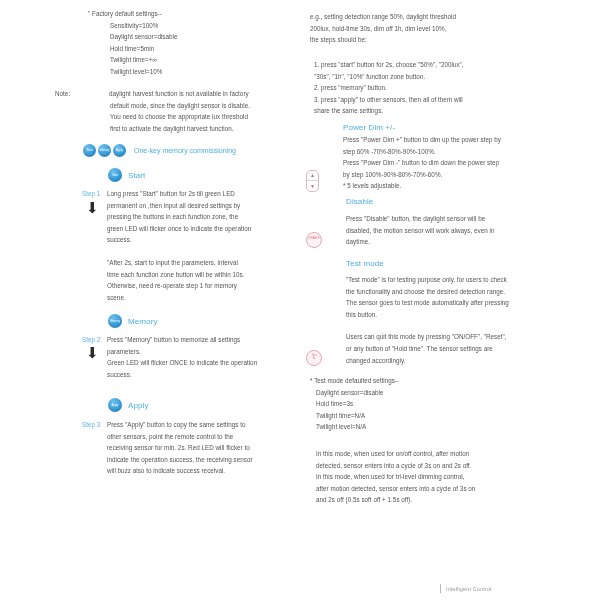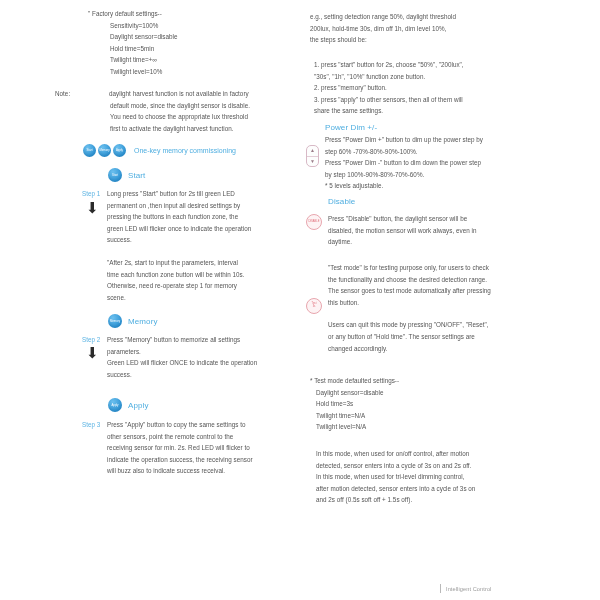--- a/index.html
+++ b/index.html
@@ -93,21 +93,21 @@
   .step-body { flex: 1 1 auto; }
   .arrow {
     position: absolute;
     left: 4px;
     font-size: 15px;
     line-height: 1;
     color: #2b2b2b;
   }
 
   
-  .ricon-row { display: flex; align-items: center; gap: 6px; }
+  .ricon-row { display: flex; align-items: flex-end; gap: 24px; }
   .ricon-row .title {
     font-size: 8px;
     color: #4FAEE0;
     letter-spacing: .1px;
     line-height: 12px;
   }
   .dim-icon {
     width: 11px; height: 20px;
     border: 1px solid #d8b9c6;
     border-radius: 5px;
@@ -295,20 +295,21 @@
         <div class="txt">daytime.</div>
       </div>
     </div>
 
     <div class="blk ricon-row" style="top:258px; left:-4px; width:219px;">
       <div class="circ-icon">
         <span>Test</span>
         <span>3s</span>
       </div>
       <div style="flex:1 1 auto;">
+        <div class="title">Test mode</div>
         <div class="txt" style="height:4px;"></div>
         <div class="txt">"Test mode" is for testing purpose only, for users to check</div>
         <div class="txt">the functionality and choose the desired detection range.</div>
         <div class="txt">The sensor goes to test mode automatically after pressing</div>
         <div class="txt">this button.</div>
         <div class="txt" style="height:11px;"></div>
         <div class="txt">Users can quit this mode by pressing "ON/OFF",  "Reset",</div>
         <div class="txt">or any button of "Hold time". The sensor settings are</div>
         <div class="txt">changed accordingly.</div>
       </div>

